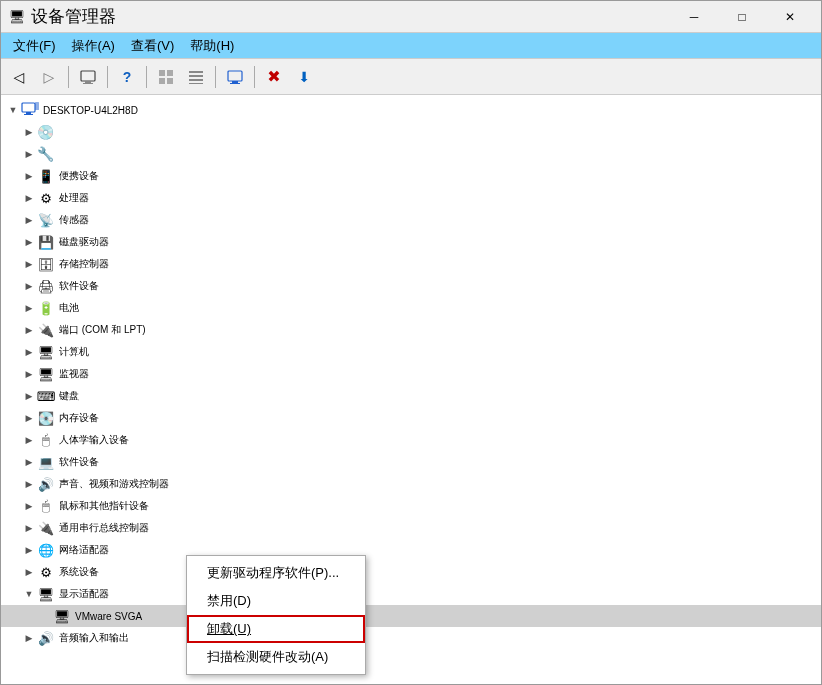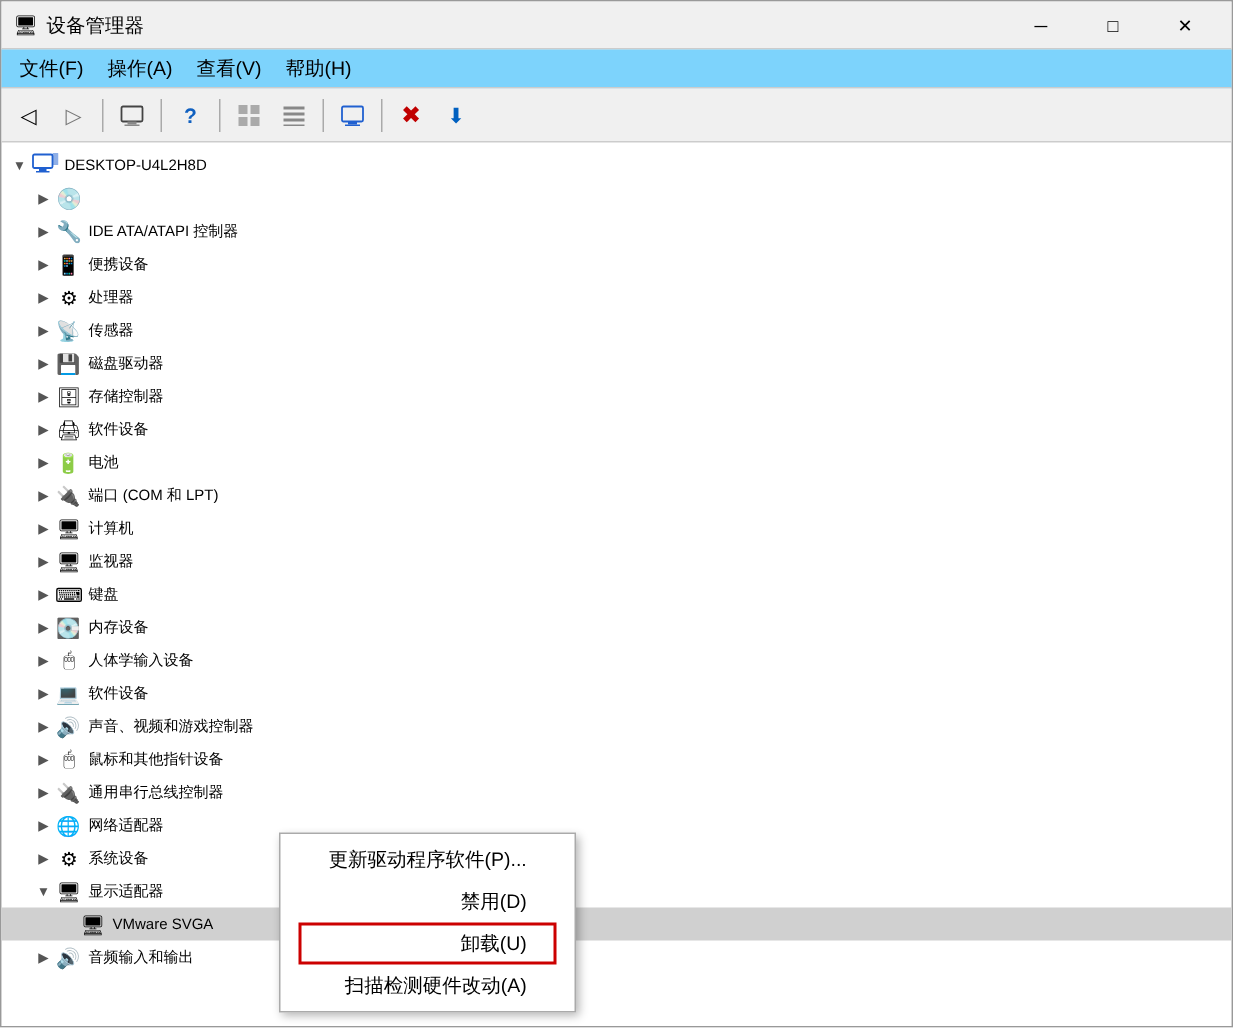--- a/index.html
+++ b/index.html
@@ -30,21 +30,21 @@
     .title-bar-icon {
       width: 16px;
       height: 16px;
       margin-right: 6px;
       display: inline-flex;
       align-items: center;
       justify-content: center;
     }
     .title-bar-text {
       flex: 1;
-      font-size: 13px;
+      font-size: 17px;
     }
     .title-bar-controls {
       display: flex;
       gap: 2px;
     }
     .title-btn {
       width: 46px;
       height: 28px;
       background: transparent;
       border: none;
@@ -151,32 +151,32 @@
       color: #333;
     }
     
     .context-menu {
       position: absolute;
       background: white;
       border: 1px solid #aaa;
       box-shadow: 2px 2px 6px rgba(0,0,0,0.3);
       z-index: 100;
       min-width: 180px;
-      padding: 3px 12px;
-      text-align: right;
+      padding: 3px 0;
     }
     .ctx-item {
       padding: 5px 20px;
       cursor: pointer;
       font-size: 13px;
       white-space: nowrap;
     }
     .ctx-item.highlighted {
       border: 2px solid #e00;
       padding: 3px 18px;
+      text-decoration: underline;
     }
     .indent1 { padding-left: 20px; }
     .indent2 { padding-left: 36px; }
   </style>
 </head>
 <body>
 
 <div class="window">
 
   <div class="title-bar">
@@ -256,21 +256,20 @@
       </div>
 
       <div class="tree-item indent1">
         <span class="expander">▶</span>
         <span class="tree-icon" style="color:#c0a000">💿</span>
       </div>
 
       <div class="tree-item indent1">
         <span class="expander">▶</span>
         <span class="tree-icon" style="color:#808080">🔧</span>
-        <span class="tree-label">IDE ATA/ATAPI 控制器</span>
       </div>
 
       <div class="tree-item indent1">
         <span class="expander">▶</span>
         <span class="tree-icon" style="font-size:13px">📱</span>
         <span class="tree-label">便携设备</span>
       </div>
 
       <div class="tree-item indent1">
         <span class="expander">▶</span>

